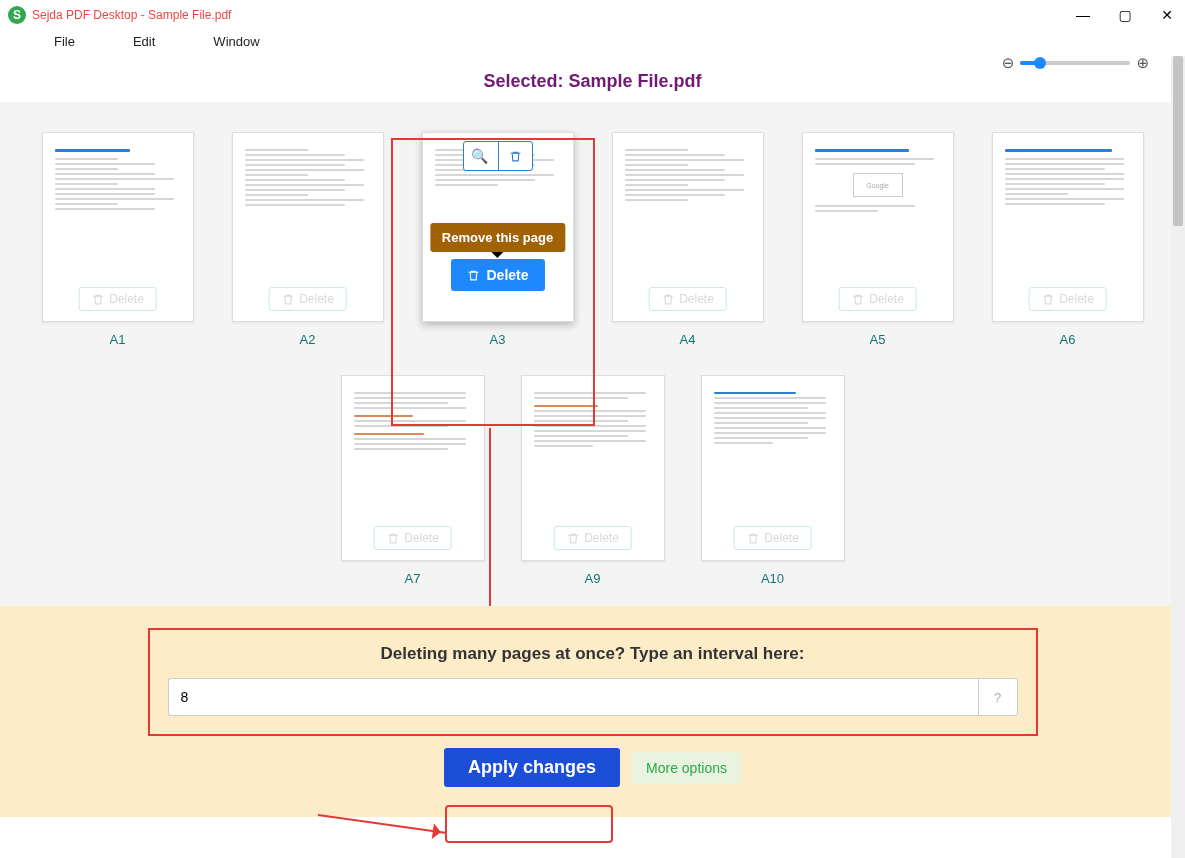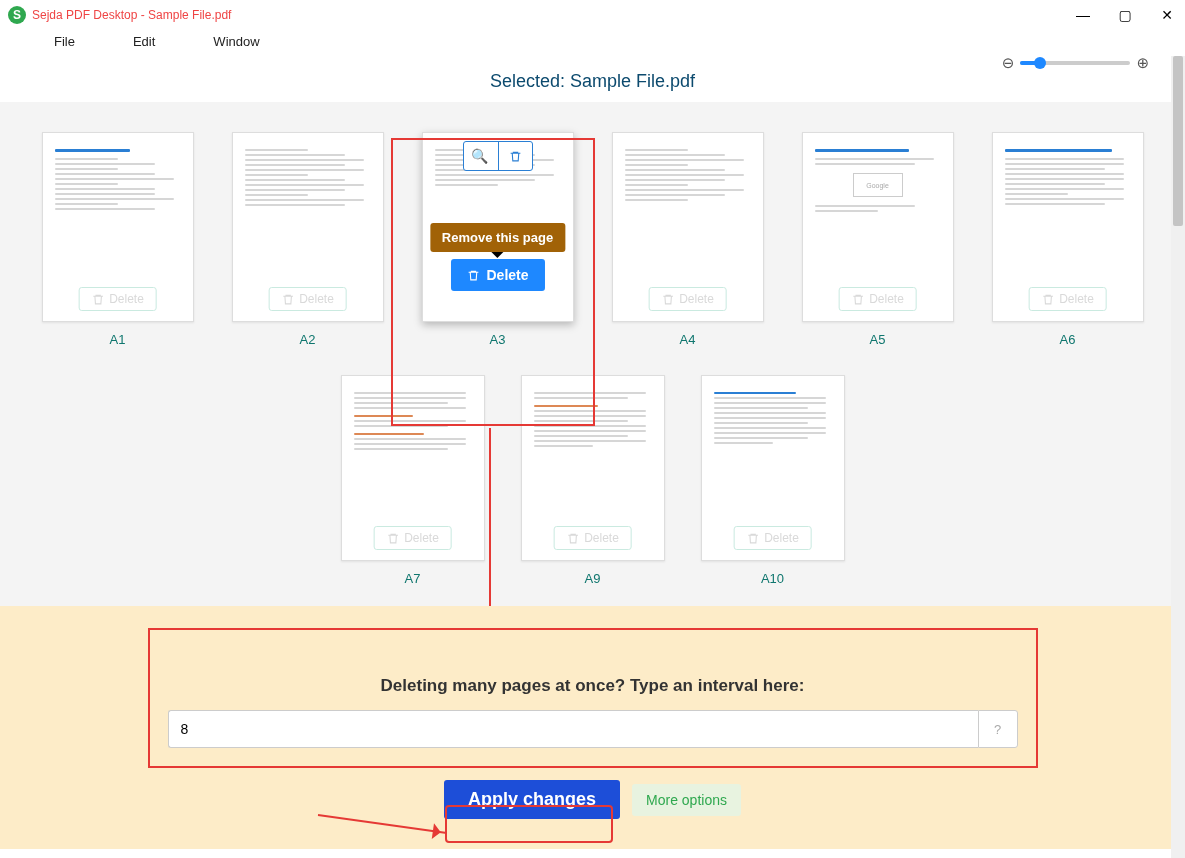--- a/index.html
+++ b/index.html
@@ -7,21 +7,21 @@
 
 .titlebar { display: flex; align-items: center; height: 30px; padding: 0 8px; background: #fff; }
 .titlebar .logo { width: 18px; height: 18px; border-radius: 50%; background: #2fa84f; color: #fff; font-weight: bold; font-size: 12px; display: flex; align-items: center; justify-content: center; margin-right: 6px; }
 .titlebar .title { font-size: 12px; color: #ef4444; }
 .titlebar .wincontrols { margin-left: auto; display: flex; gap: 22px; font-size: 14px; color: #000; }
 .titlebar .wincontrols span { cursor: pointer; width: 20px; text-align: center; }
 
 .menubar { display: flex; gap: 14px; padding: 4px 10px 8px; font-size: 13px; color: #222; }
 .menubar span { cursor: pointer; margin-left: 44px; }
 
-.subheader { text-align: center; font-size: 18px; color: #0c4a6e; padding: 14px 0 10px; position: relative; }
+.subheader { text-align: center; font-size: 18px; color: #701a75; padding: 14px 0 10px; position: relative; font-weight: bold; }
 .zoom-area { position: absolute; right: 36px; top: 54px; display: flex; align-items: center; gap: 6px; }
 .zoom-area .zicon { font-size: 15px; color: #555; cursor: pointer; }
 .zoom-area .slider { width: 110px; height: 4px; background: #ccc; border-radius: 2px; position: relative; }
 .zoom-area .slider .fill { position: absolute; left: 0; top: 0; height: 100%; width: 18px; background: #1e88ff; border-radius: 2px; }
 .zoom-area .slider .thumb { position: absolute; left: 14px; top: -4px; width: 12px; height: 12px; background: #1e88ff; border-radius: 50%; }
 
 .workspace { background: #f4f4f4; padding: 30px 20px 20px; position: relative; }
 
 .grid { display: flex; flex-wrap: wrap; justify-content: center; gap: 36px 30px; }
 .thumb-wrap { width: 160px; display: flex; flex-direction: column; align-items: center; position: relative; }
@@ -52,21 +52,21 @@
 .row2 .thumb-wrap { width: 150px; }
 .row2 .page-thumb { width: 144px; height: 186px; }
 
 
 .arrow-down { position: absolute; top: 428px; left: 489px; width: 2px; height: 250px; background: #e53935; }
 .arrow-down:after { content: ""; position: absolute; bottom: -2px; left: -7px; border: 8px solid transparent; border-top-color: #e53935; }
 
 
 .footer-band { background: #fdecc8; padding: 22px 0 30px; position: relative; }
 .footer-inner { width: 890px; margin: 0 auto; border: 2px solid #e53935; padding: 14px 18px 18px; position: relative; }
-.footer-title { text-align: center; font-size: 17px; font-weight: 700; color: #333; margin-bottom: 14px; margin-top: 32px; }
+.footer-title { text-align: center; font-size: 17px; font-weight: 700; color: #333; margin-bottom: 14px; }
 .interval-row { display: flex; }
 .interval-input { flex: 1; height: 38px; border: 1px solid #ccc; border-right: none; border-radius: 3px 0 0 3px; padding: 0 12px; font-size: 14px; outline: none; }
 .interval-help { width: 40px; height: 38px; border: 1px solid #ccc; border-radius: 0 3px 3px 0; display: flex; align-items: center; justify-content: center; color: #aaa; cursor: pointer; background: #fff; }
 
 .apply-row { display: flex; align-items: center; justify-content: center; gap: 12px; margin-top: 12px; position: relative; }
 .apply-btn { background: #1d4ed8; color: #fff; font-size: 18px; font-weight: 700; padding: 9px 24px; border: none; border-radius: 3px; cursor: pointer; position: relative; }
 .apply-outline { border: 2px solid #e53935; position: absolute; top: 805px; left: 445px; width: 168px; height: 38px; border-radius: 4px; pointer-events: none; }
 .more-opts { color: #2fa84f; font-size: 14px; cursor: pointer; background: #e8f3e0; padding: 8px 14px; border-radius: 3px; text-align: center; }
 
 .arrow-apply { position: absolute; top: 814px; left: 318px; width: 130px; height: 2px; background: #e53935; transform: rotate(8deg); transform-origin: left center; }

